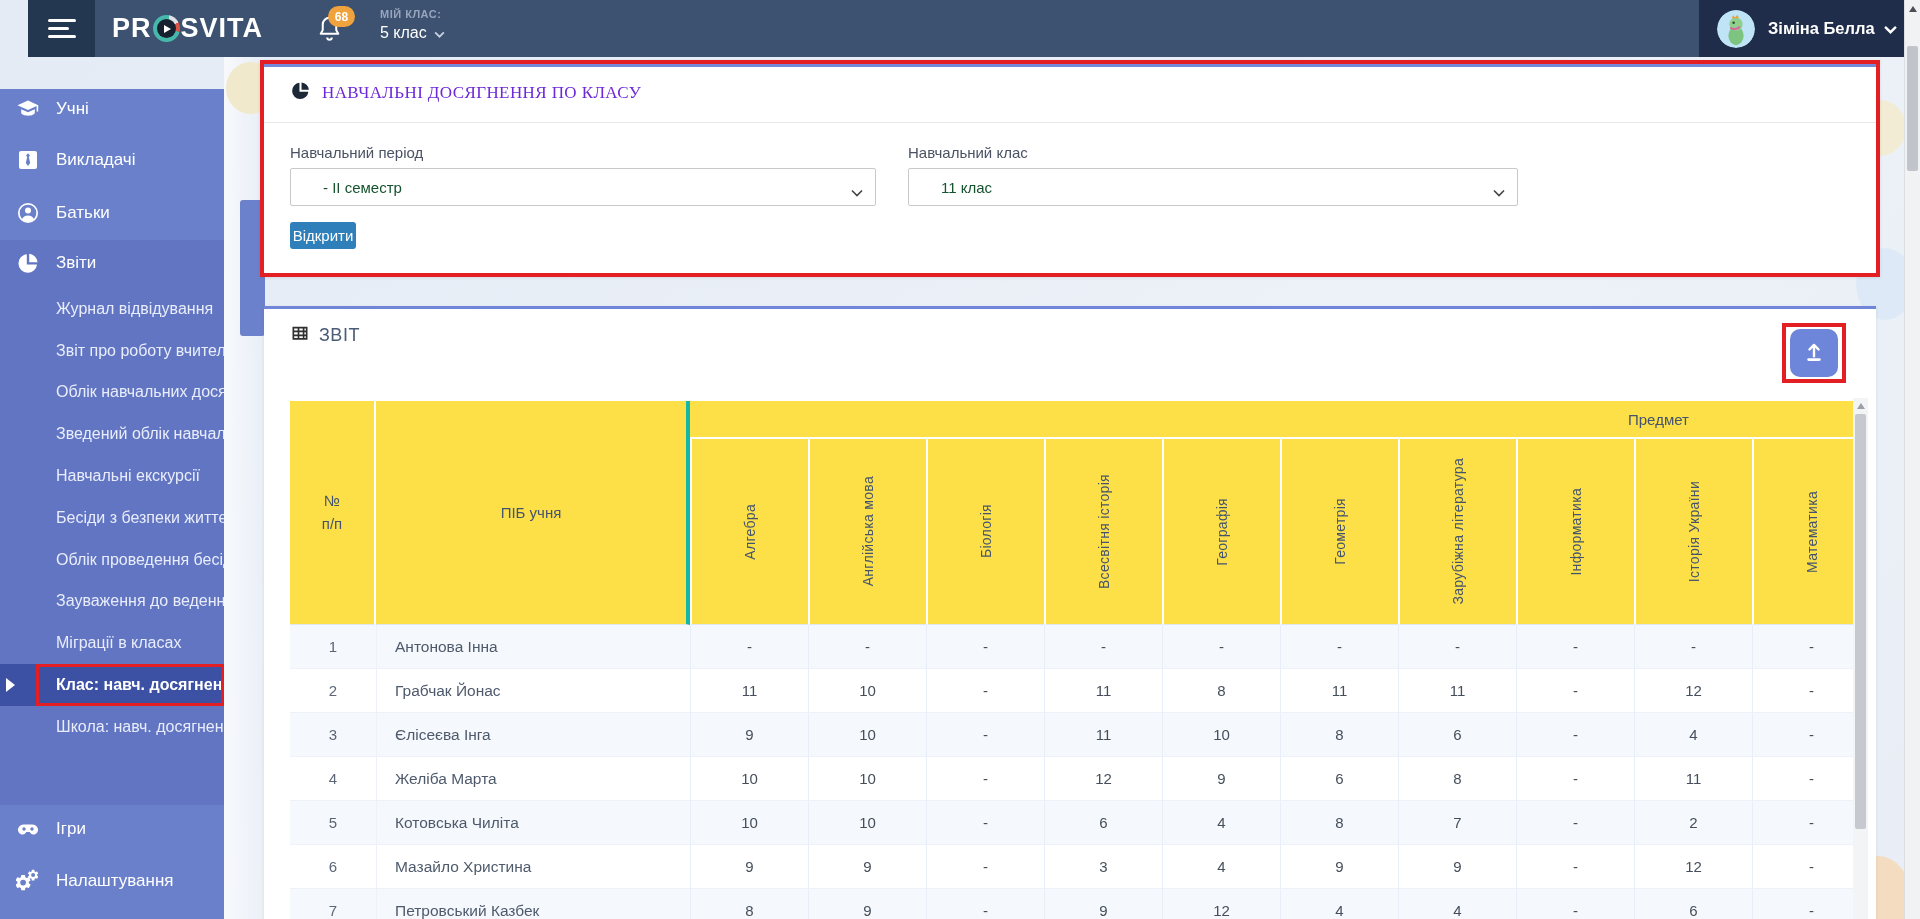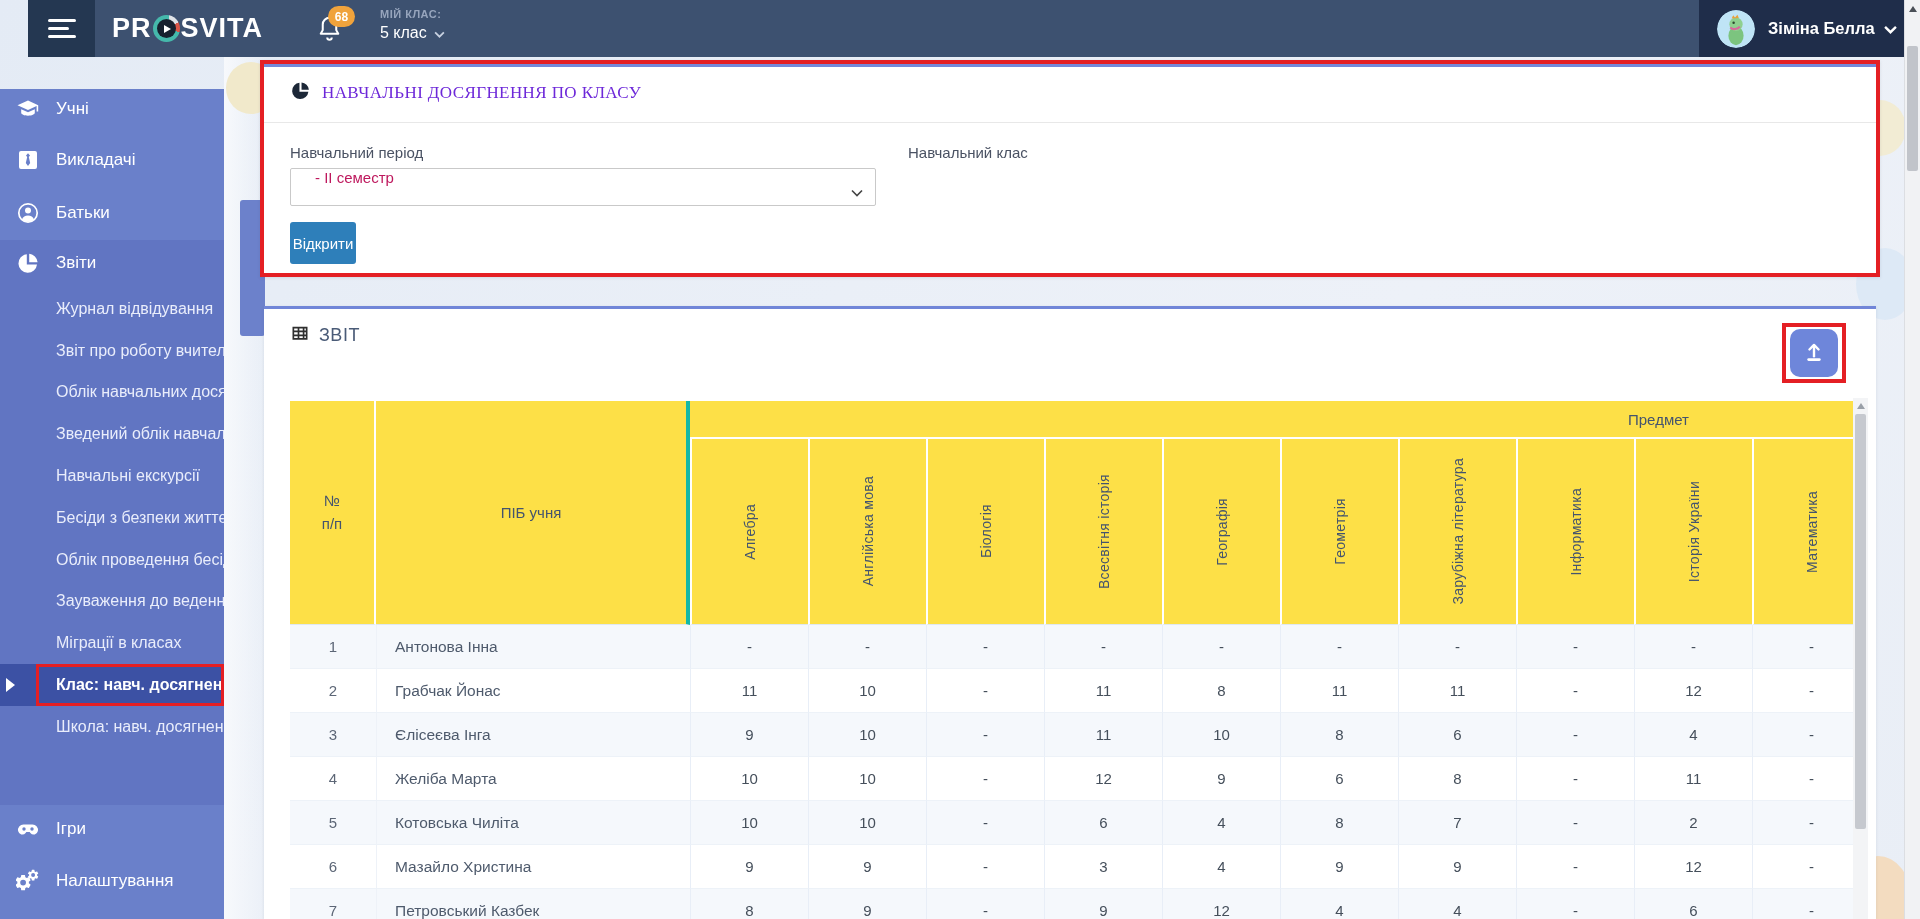--- a/index.html
+++ b/index.html
@@ -57,23 +57,23 @@
   .deco-orange { left:1850px; top:856px; width:62px; height:80px; border-radius:45% 55% 40% 40%; background:#f3dcc0; }
 
   
   .panel1 { position:absolute; left:260px; top:60px; width:1620px; height:217px; background:#fff; border:4px solid #e41f24; z-index:10; box-shadow:0 1px 3px rgba(60,70,90,.12); }
   .accent { position:absolute; left:0; top:0; right:0; height:3px; background:#7489d9; }
   .p1-header { position:absolute; left:26px; top:16px; display:flex; align-items:center; gap:11px; }
   .p1-header svg { width:21px; height:21px; }
   .p1-title { font-size:17px; color:#6d28d9; letter-spacing:.4px;font-family:Liberation Serif, serif; }
   .p1-divider { position:absolute; left:0; right:0; top:58px; height:1px; background:#e8e8e8; }
   .f-label { position:absolute; top:80px; font-size:15px; color:#4a5263; }
-  .select { position:absolute; top:104px; height:38px; background:#fff; border:1px solid #c9c9c9; border-radius:2px; display:flex; align-items:flex-start; font-size:15px; color:#be185d; padding-left:24px; cursor:pointer; }
+  .select { position:absolute; top:104px; height:38px; background:#fff; border:1px solid #c9c9c9; border-radius:2px; display:flex; align-items:center; font-size:15px; color:#14532d; padding-left:32px; cursor:pointer; }
   .select .chev { position:absolute; right:12px; top:14px; }
-  .btn-open { position:absolute; left:26px; top:158px; width:66px; height:42px; background:#2e7fba; border:none; border-radius:3px; color:#fff; font-size:15px; font-family:"Liberation Sans",sans-serif; cursor:pointer; }
+  .btn-open { position:absolute; left:26px; top:158px; width:66px; height:27px; background:#2e7fba; border:none; border-radius:3px; color:#fff; font-size:15px; font-family:"Liberation Sans",sans-serif; cursor:pointer; }
 
   
   .panel2 { position:absolute; left:264px; top:306px; width:1612px; height:613px; background:#fff; border-top:3px solid #7186d8; z-index:10; box-shadow:0 1px 3px rgba(60,70,90,.12); }
   .p2-header { position:absolute; left:26px; top:14px; display:flex; align-items:center; gap:9px; }
   .p2-header svg { width:20px; height:20px; }
   .p2-title { font-size:18px; color:#4a5b77; letter-spacing:.5px; }
   .export-wrap { position:absolute; left:1518px; top:14px; width:64px; height:60px; border:4px solid #e41f24; display:flex; align-items:center; justify-content:center; background:#fff; }
   .export-btn { width:48px; height:48px; border-radius:10px; background:#6e86da; border:none; display:flex; align-items:center; justify-content:center; cursor:pointer; }
   .export-btn svg { width:26px; height:26px; }
 
@@ -285,20 +285,26 @@
 
   <div class="f-label" style="left:26px">Навчальний період</div>
   <div class="f-label" style="left:644px">Навчальний клас</div>
 
   <div class="select" style="left:26px;width:586px">
     <span>- ІІ семестр</span>
     <span class="chev"><svg width="12" height="8" viewBox="0 0 12 8">
           <path d="M1 1.5l5 5 5-5" stroke="#444" stroke-width="1.6" fill="none"></path>
         </svg></span>
   </div>
+  <div class="select" style="left:644px;width:610px">
+    <span>11 клас</span>
+    <span class="chev"><svg width="12" height="8" viewBox="0 0 12 8">
+          <path d="M1 1.5l5 5 5-5" stroke="#444" stroke-width="1.6" fill="none"></path>
+        </svg></span>
+  </div>
 
   <button class="btn-open">Відкрити</button>
 </section>
 
 <section class="panel2">
   <div class="p2-header">
     <span><svg viewBox="0 0 24 24">
           <path fill="#2f2f2f" fill-rule="evenodd" d="M3 4.5h18V20H3zm2 2v2.6h4.2V6.5zm6.2 0v2.6h4.1V6.5zm6.1 0v2.6H19V6.5zM5 11.2v2.6h4.2v-2.6zm6.2 0v2.6h4.1v-2.6zm6.1 0v2.6H19v-2.6zM5 15.9V18h4.2v-2.1zm6.2 0V18h4.1v-2.1zm6.1 0V18H19v-2.1z"></path>
         </svg></span>
     <span class="p2-title">ЗВІТ</span>

